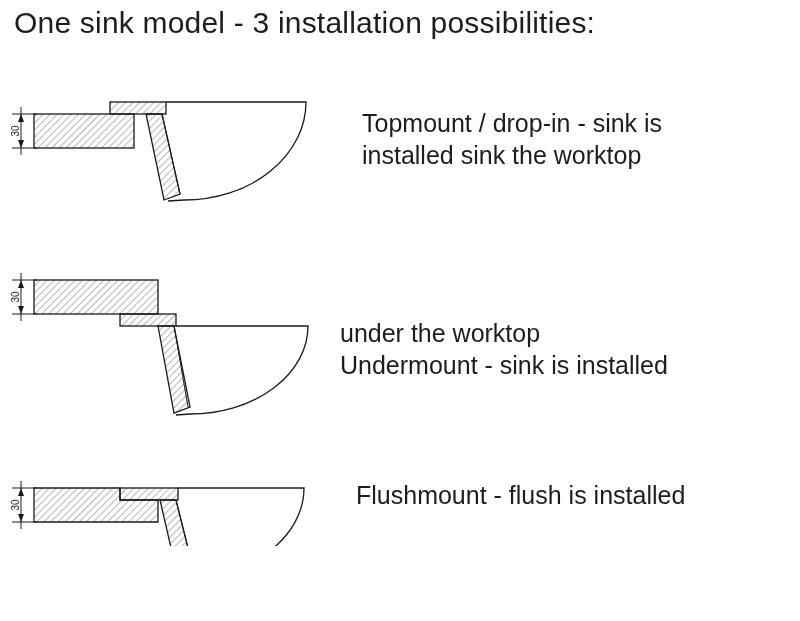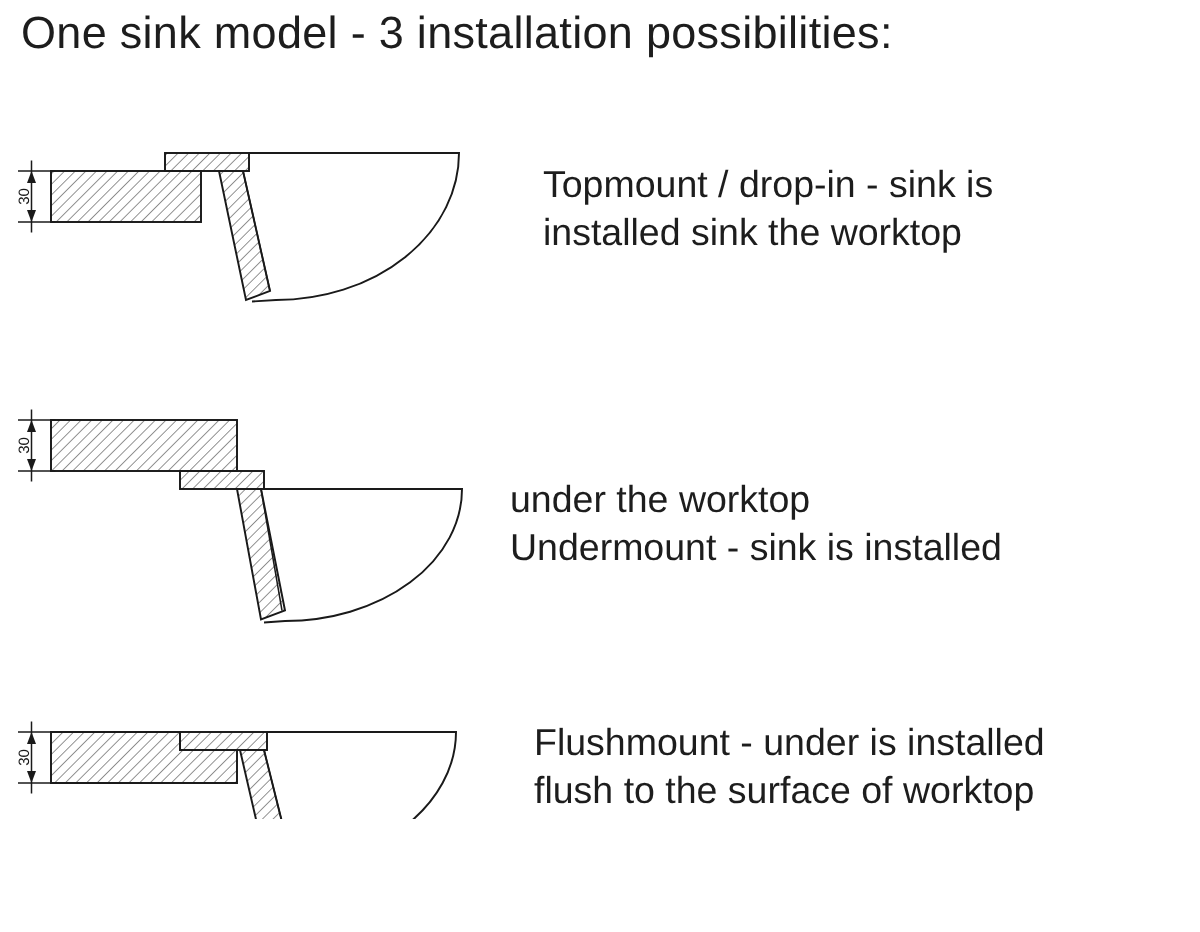--- a/index.html
+++ b/index.html
@@ -131,17 +131,16 @@
     </g>
 
     <polygon class="section" points="26,30 112,30 112,42 150,42 150,64 26,64" fill="url(#h3)"></polygon>
     <rect class="section" x="112" y="30" width="58" height="12" fill="url(#h3)"></rect>
     <polygon class="section" points="152,42 168,42 186,114 170,120" fill="url(#h3)"></polygon>
     <path class="outline" d="M170,30 L296,30 A126,92 0 0 1 170,122 L158,122"></path>
     <line class="dim-line" x1="168" y1="42" x2="186" y2="114"></line>
   </svg>
 
   <div class="row-label row-label-3">
-    <div>Flushmount - under is installed</div>
-    <div>flush to the surface of worktop</div>
+    <div>Flushmount - flush is installed</div>
   </div>
 
 </div>
 
 </body></html>

